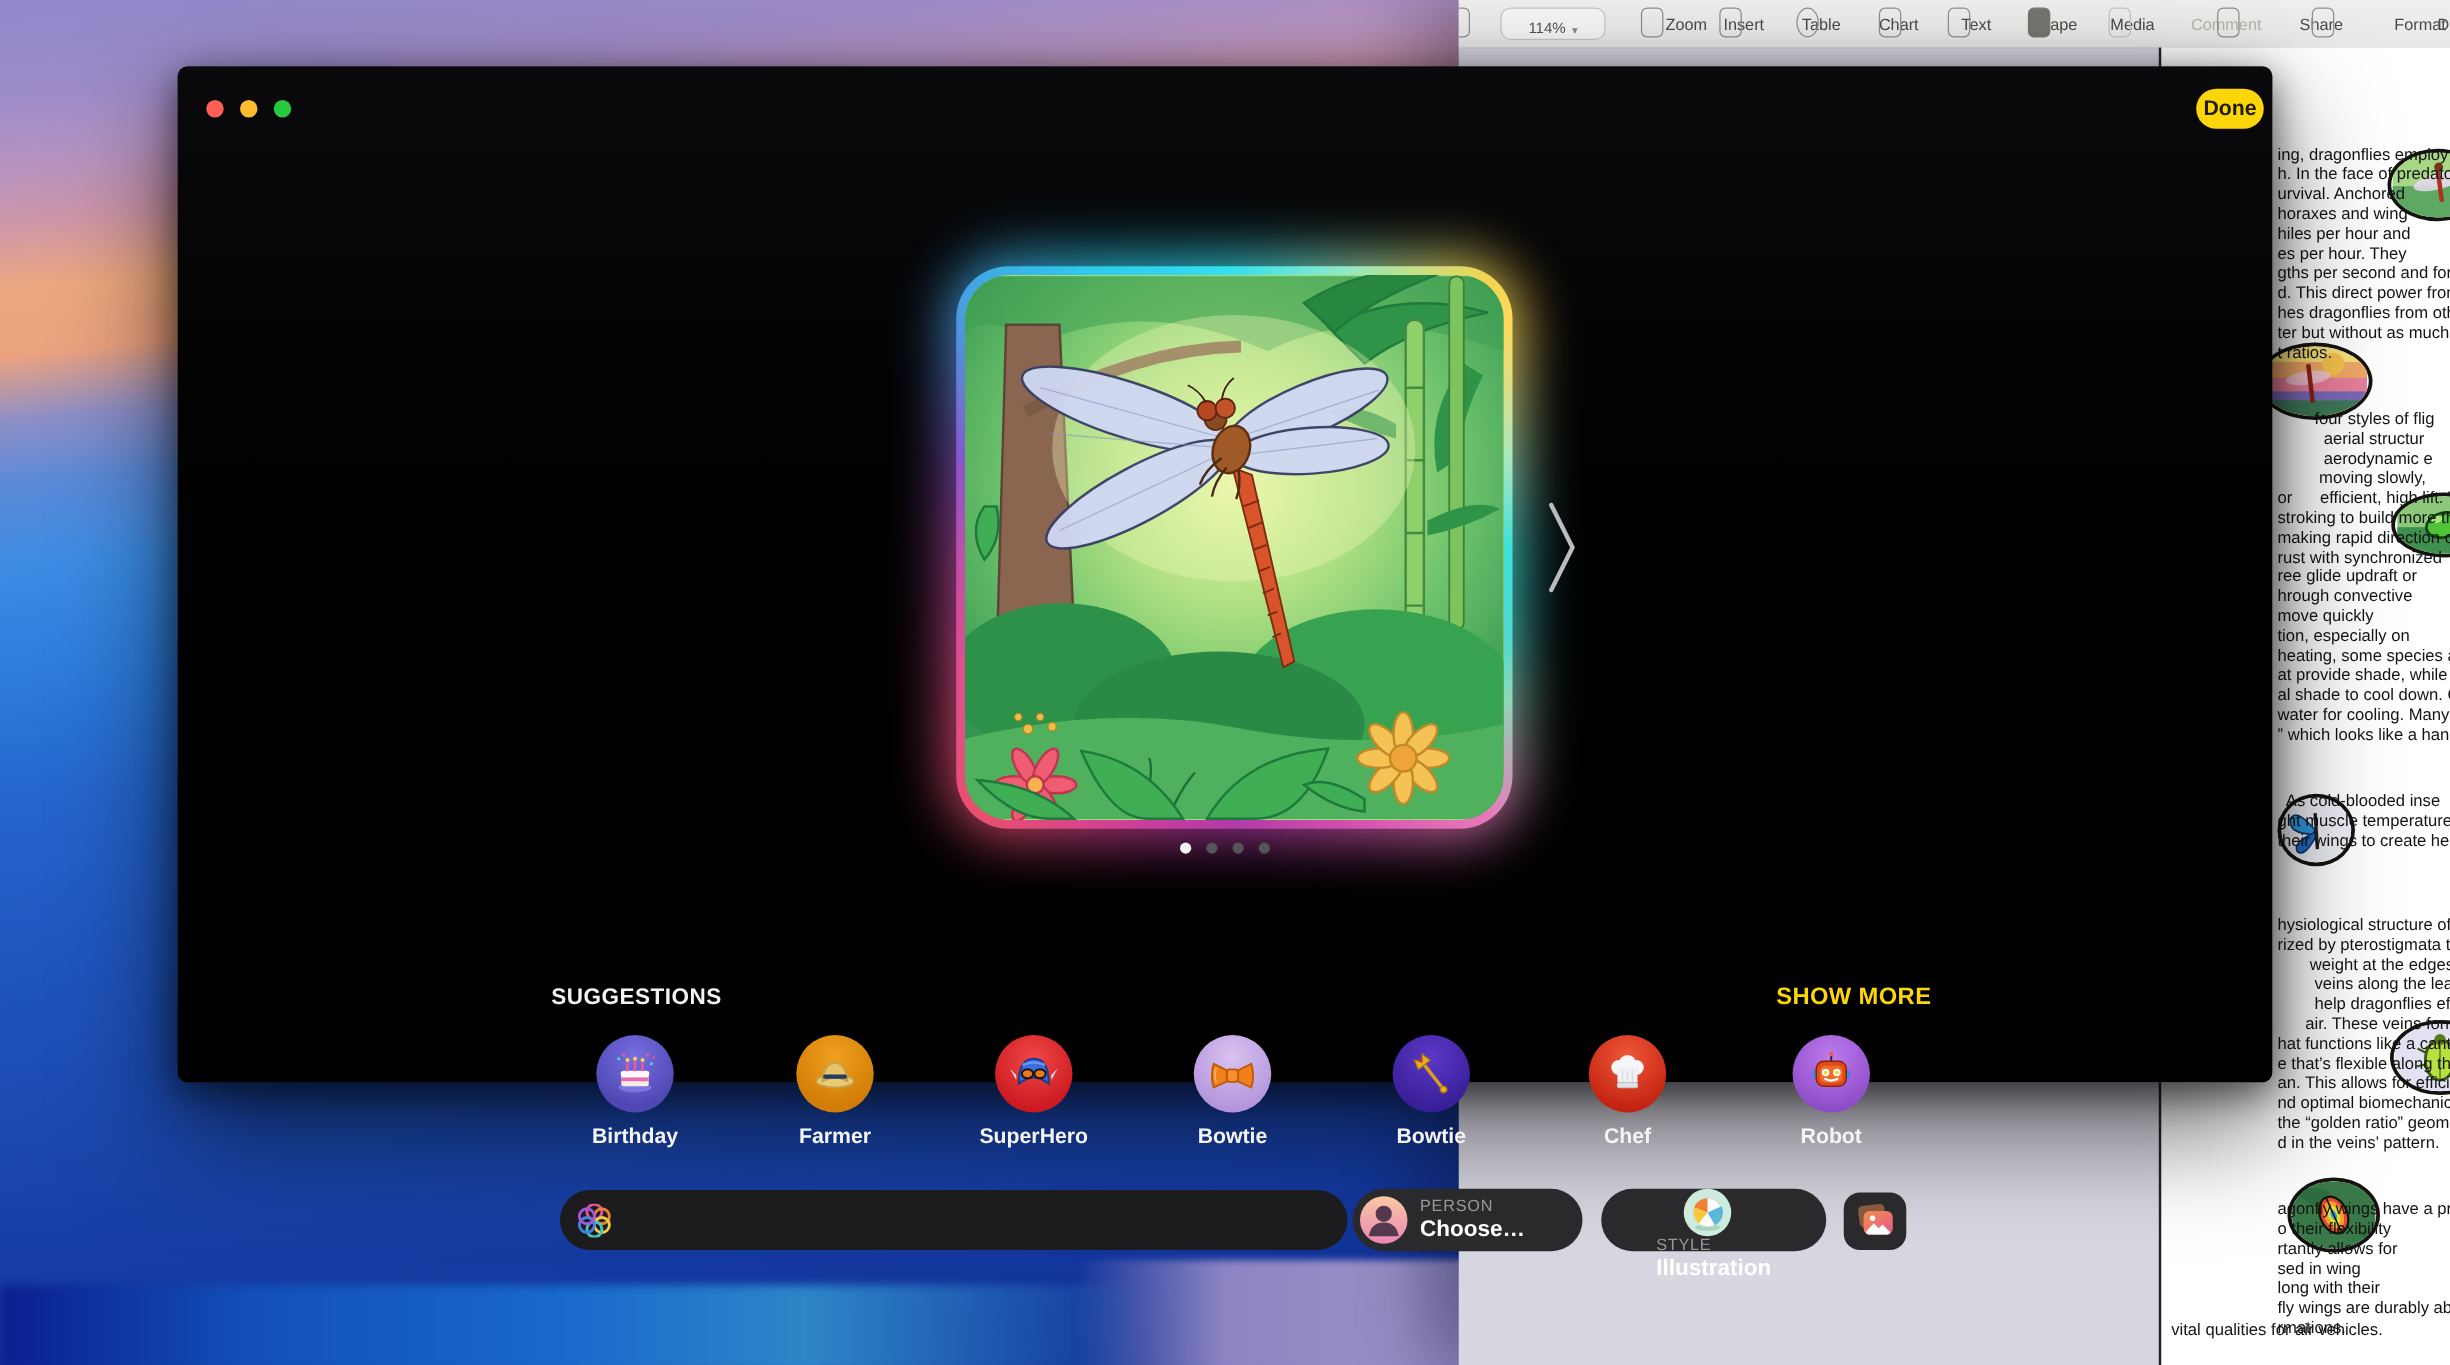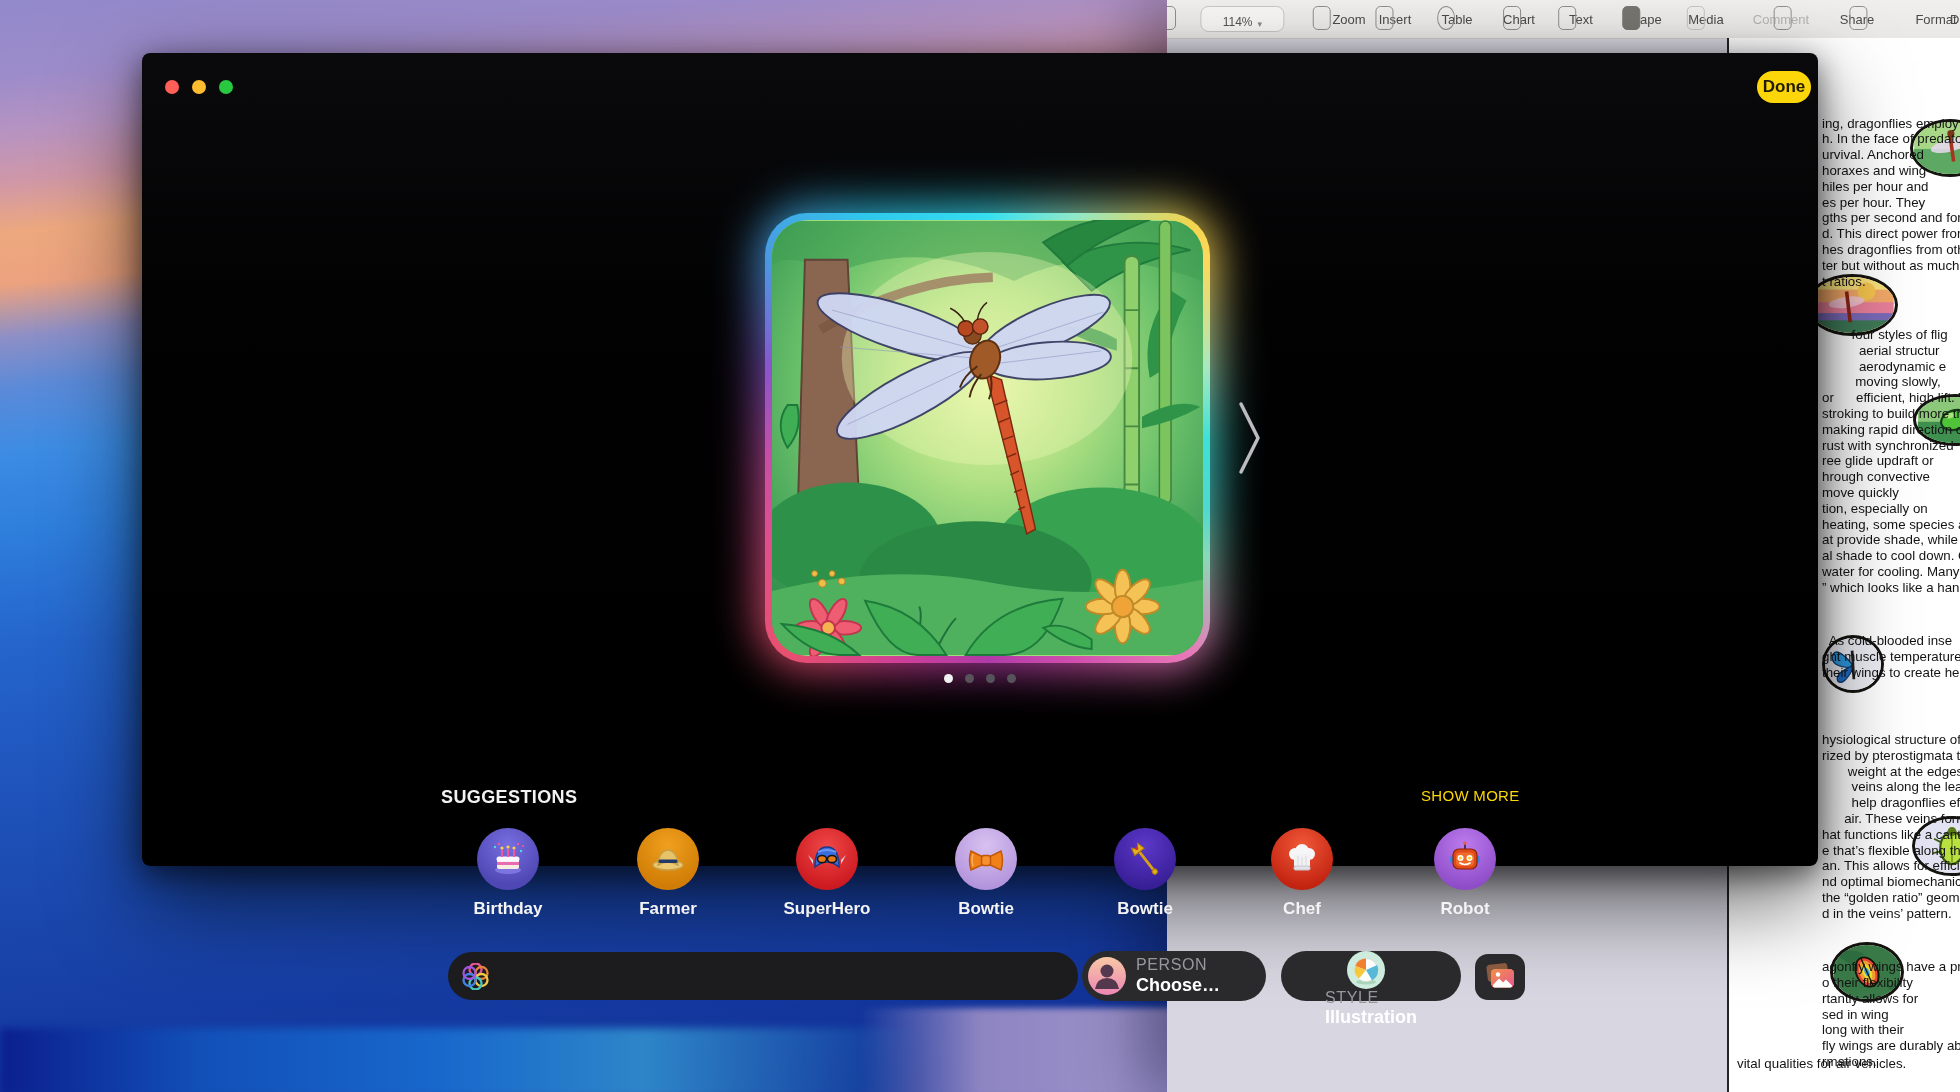--- a/index.html
+++ b/index.html
@@ -63,21 +63,21 @@
   .card-border{position:absolute;inset:0;border-radius:42px;}
   .card-inner{position:absolute;inset:7px;border-radius:36px;overflow:hidden;background:#9fdc7a;}
   .card-inner svg{display:block;width:100%;height:100%;}
 
   .next{position:absolute;left:1096px;top:348px;width:24px;height:74px;}
   .dots{position:absolute;left:0;right:0;top:621px;display:flex;justify-content:center;gap:12px;}
   .dots i{width:9px;height:9px;border-radius:50%;background:#57535a;display:block;}
   .dots i.on{background:#f2f2f2;}
 
   .sugg-title{position:absolute;left:299px;top:734px;color:#f2f2f2;font-size:18px;font-weight:600;letter-spacing:.4px;}
-  .show-more{position:absolute;left:1279px;top:734px;color:#fdd60a;font-size:15px;font-weight:400;letter-spacing:.3px;}
+  .show-more{position:absolute;left:1279px;top:734px;color:#fdd60a;font-size:19px;font-weight:700;letter-spacing:.3px;}
   .sugg-item{position:absolute;top:775px;width:120px;text-align:center;}
   .sugg-circ{width:62px;height:62px;border-radius:50%;margin:0 auto;display:flex;align-items:center;justify-content:center;}
   .sugg-label{margin-top:9px;color:#f4f4f4;font-size:17px;font-weight:600;}
   .c-birthday{background:radial-gradient(circle at 50% 28%,#776ee0,#4f48b4 72%);}
   .c-farmer{background:radial-gradient(circle at 50% 28%,#f0a01e,#d07c06 75%);}
   .c-superhero{background:radial-gradient(circle at 50% 32%,#f04848,#cc1a20 75%);}
   .c-bowtie{background:radial-gradient(circle at 50% 28%,#d8c2f0,#b394dc 78%);}
   .c-royalty{background:radial-gradient(circle at 50% 28%,#5c38c8,#371e96 78%);}
   .c-chef{background:radial-gradient(circle at 50% 28%,#f05838,#c22210 78%);}
   .c-robot{background:radial-gradient(circle at 50% 28%,#bc7cee,#8e4cc8 78%);}
@@ -86,21 +86,21 @@
       background:#1c1c1e;display:flex;align-items:center;padding:0 14px;box-sizing:border-box;}
   .prompt input{flex:1;background:transparent;border:none;outline:none;color:#ededf0;font-size:17px;
       font-family:"Liberation Sans",sans-serif;}
   .prompt input::placeholder{color:#7f7f86;}
   .ai-ico{width:27px;height:27px;margin-right:11px;flex:0 0 auto;}
   .pill{position:absolute;top:898px;height:50px;border-radius:25px;background:#2a2a2c;
       display:flex;align-items:center;padding:0 16px 0 6px;box-sizing:border-box;}
   .pill-person{left:940px;width:184px;} .pill-style{left:1139px;width:180px;flex-direction:column;}
   .pill .circ{width:38px;height:38px;border-radius:50%;flex:0 0 auto;display:flex;align-items:center;justify-content:center;}
   .pill .txt{margin-left:10px;display:flex;flex-direction:column;line-height:1.15;}
-  .kicker{font-size:16px;color:#98989d;letter-spacing:.6px;}
+  .kicker{font-size:13px;color:#98989d;letter-spacing:.6px;}
   .pillval{font-size:18px;font-weight:700;color:#fff;}
   .circ-person{background:linear-gradient(180deg,#f8c8a4,#ec86b4);overflow:hidden;}
   .circ-style{background:#cdecdd;}
   .photo-btn{position:absolute;left:1333px;top:901px;width:50px;height:46px;border-radius:13px;
       background:#2a2a2c;display:flex;align-items:center;justify-content:center;}
 </style>
 </head>
 <body>
 
 <div class="stage">

